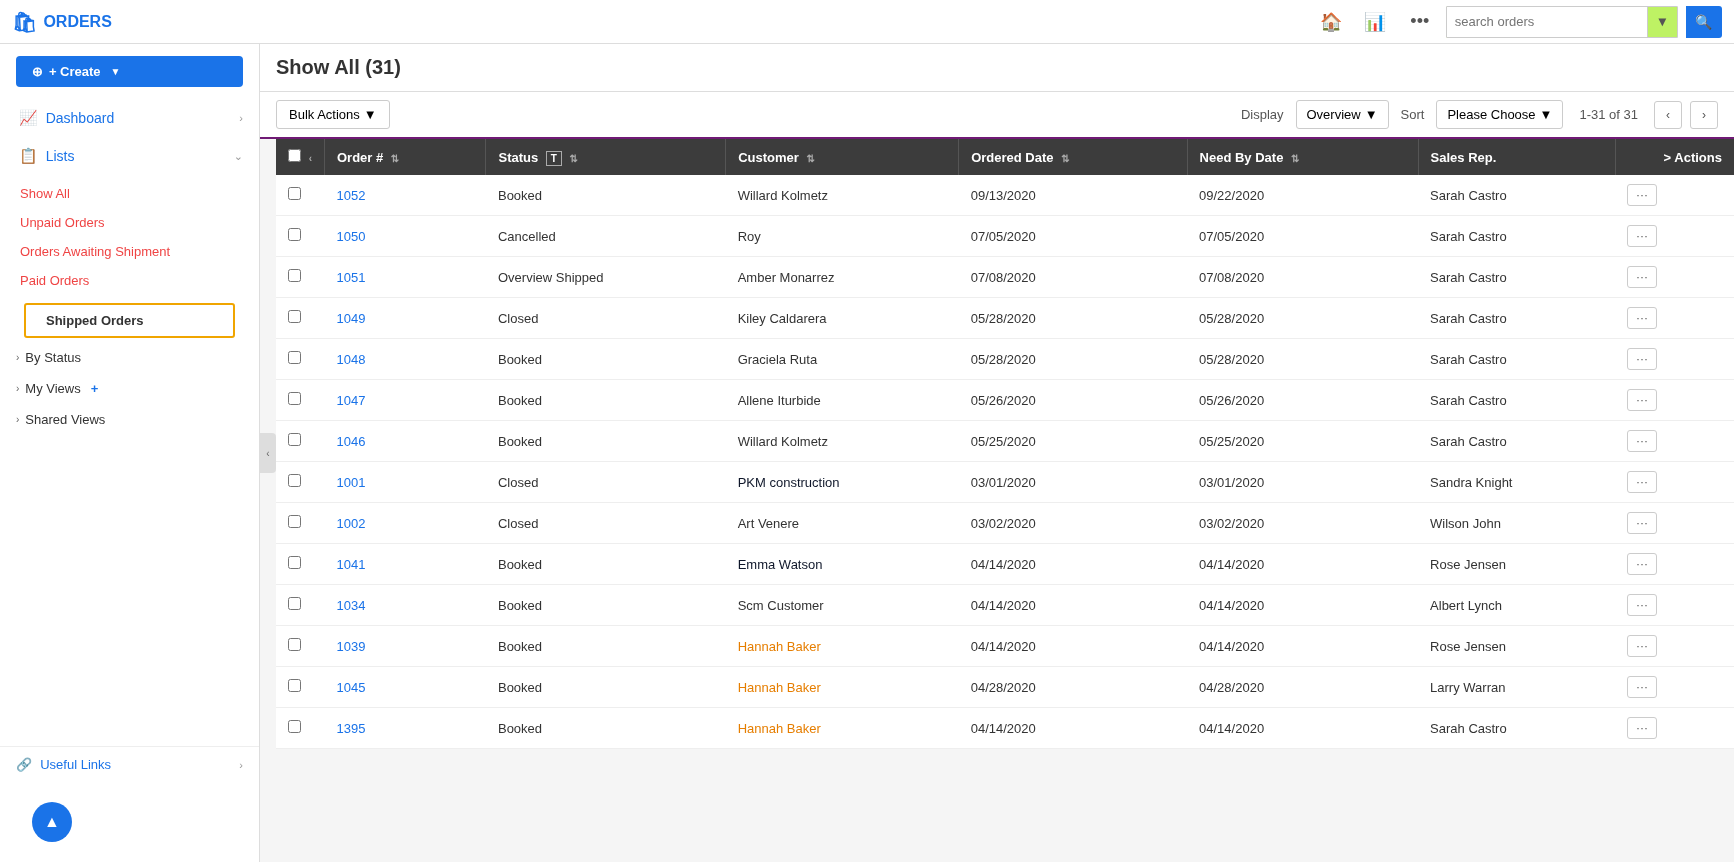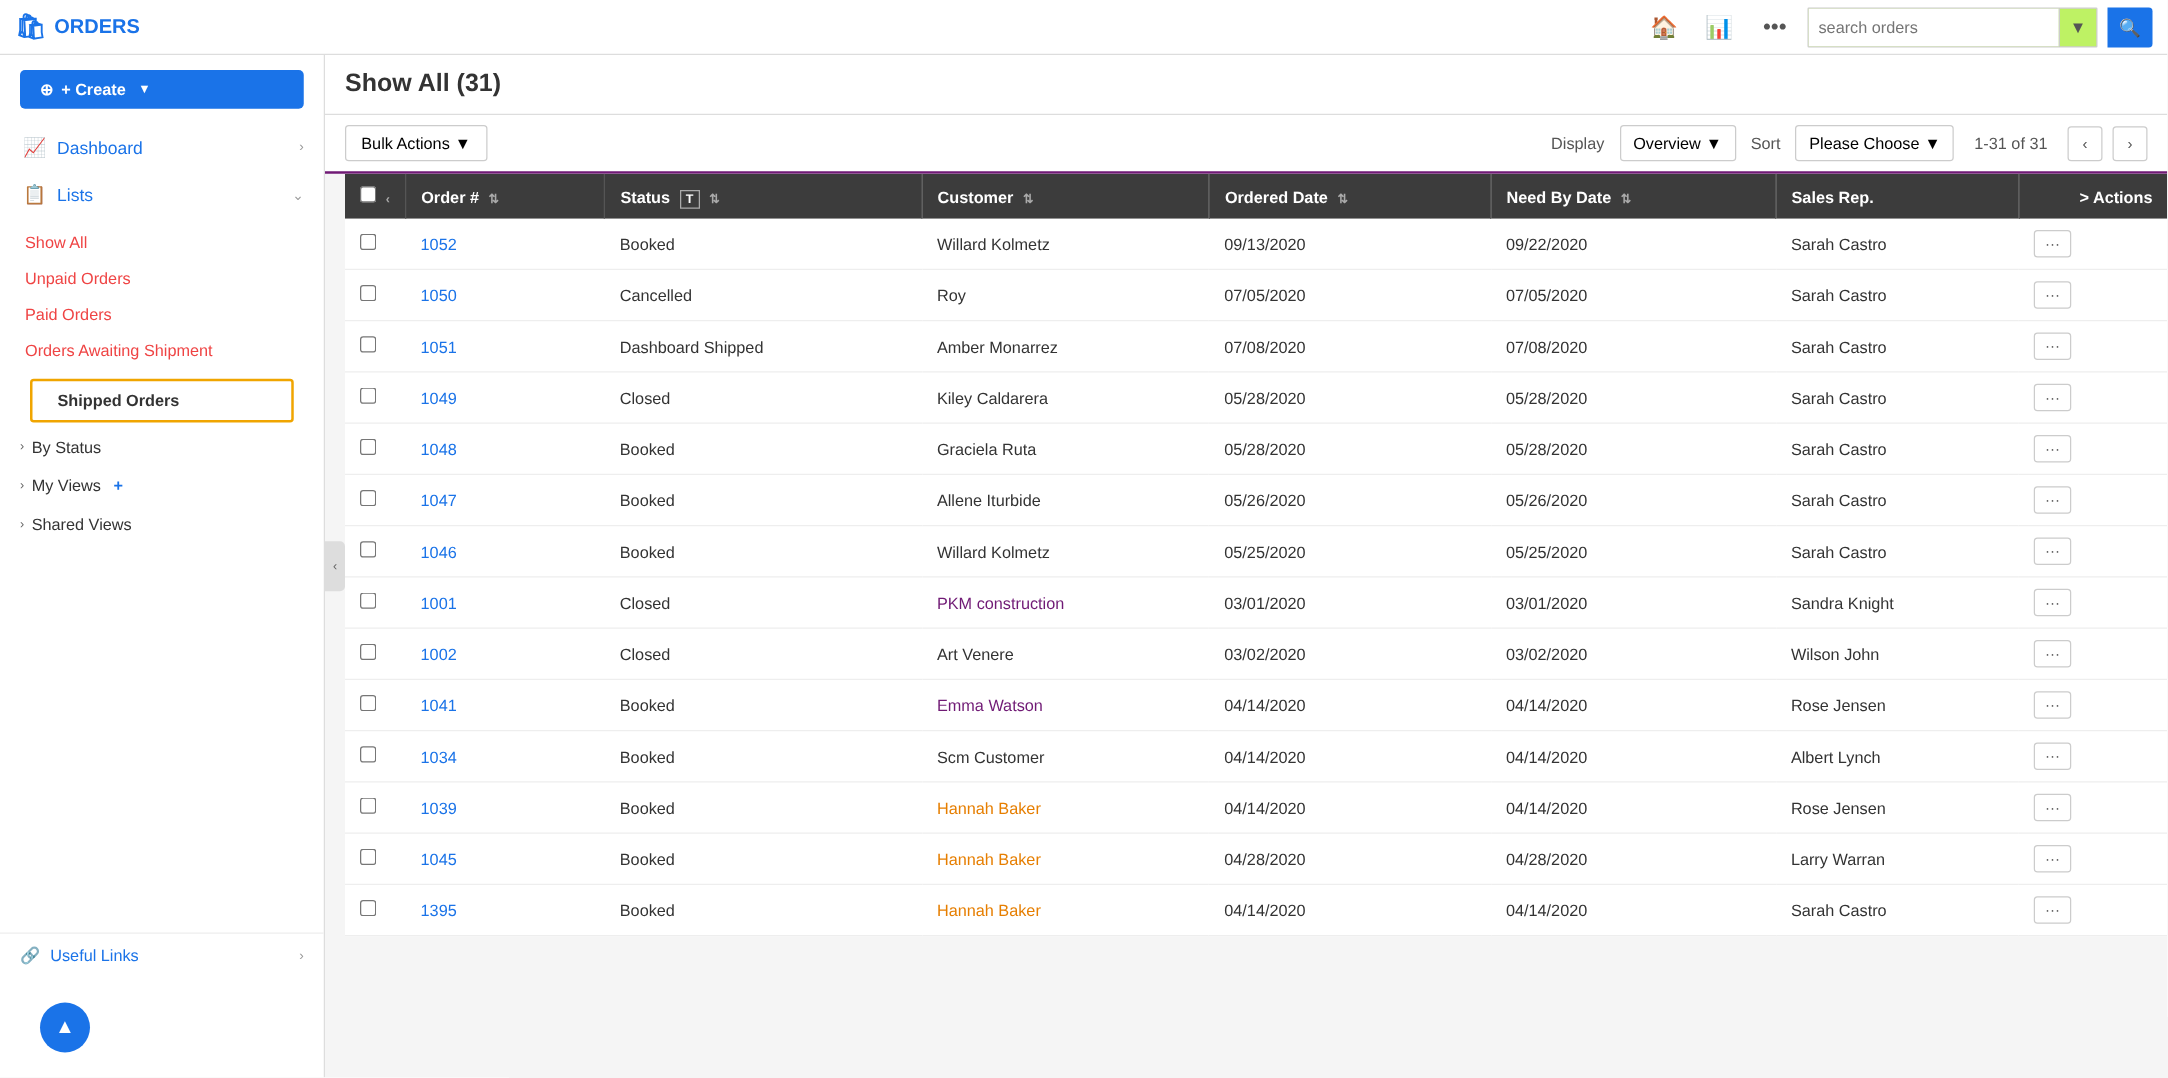--- a/index.html
+++ b/index.html
@@ -327,21 +327,21 @@
       border-bottom: 1px solid #eee;
       background: #fff;
     }
     tbody td {
       padding: 9px 12px;
       font-size: 13px;
       color: #333;
       white-space: nowrap;
     }
     tbody td.order-num { color: #1a73e8; }
-    tbody td.customer-link { color: #701a75; }
+    tbody td.customer-link { color: #0f172a; }
     tbody td.customer-orange { color: #e67e00; }
     .row-actions-btn {
       border: 1px solid #ccc;
       background: #fff;
       border-radius: 3px;
       padding: 3px 8px;
       cursor: pointer;
       font-size: 12px;
       color: #555;
     }
@@ -401,22 +401,22 @@
 
     <div class="sidebar-nav-item">
       <span class="item-icon">📋</span>
       <span class="item-label">Lists</span>
       <span class="chevron">⌄</span>
     </div>
 
     <div class="sidebar-section">
       <a class="sidebar-link">Show All</a>
       <a class="sidebar-link">Unpaid Orders</a>
+      <a class="sidebar-link">Orders Awaiting Shipment</a>
       <a class="sidebar-link">Paid Orders</a>
-      <a class="sidebar-link">Orders Awaiting Shipment</a>
     </div>
 
     <div style="margin: 2px 12px;">
       <a class="shipped-orders-item">Shipped Orders</a>
     </div>
 
     <div class="sidebar-group-header">
       <span class="chevron-icon">›</span>
       <span>By Status</span>
     </div>
@@ -536,21 +536,21 @@
       <td>Sarah Castro</td>
       <td>
         <button class="row-actions-btn">···</button>
       </td>
     </tr>
             <tr>
       <td>
         <input type="checkbox" style="">
       </td>
       <td class="order-num">1051</td>
-      <td>Dashboard Shipped</td>
+      <td>Overview Shipped</td>
       <td class="">Amber Monarrez</td>
       <td>07/08/2020</td>
       <td>07/08/2020</td>
       <td>Sarah Castro</td>
       <td>
         <button class="row-actions-btn">···</button>
       </td>
     </tr>
             <tr>
       <td>

